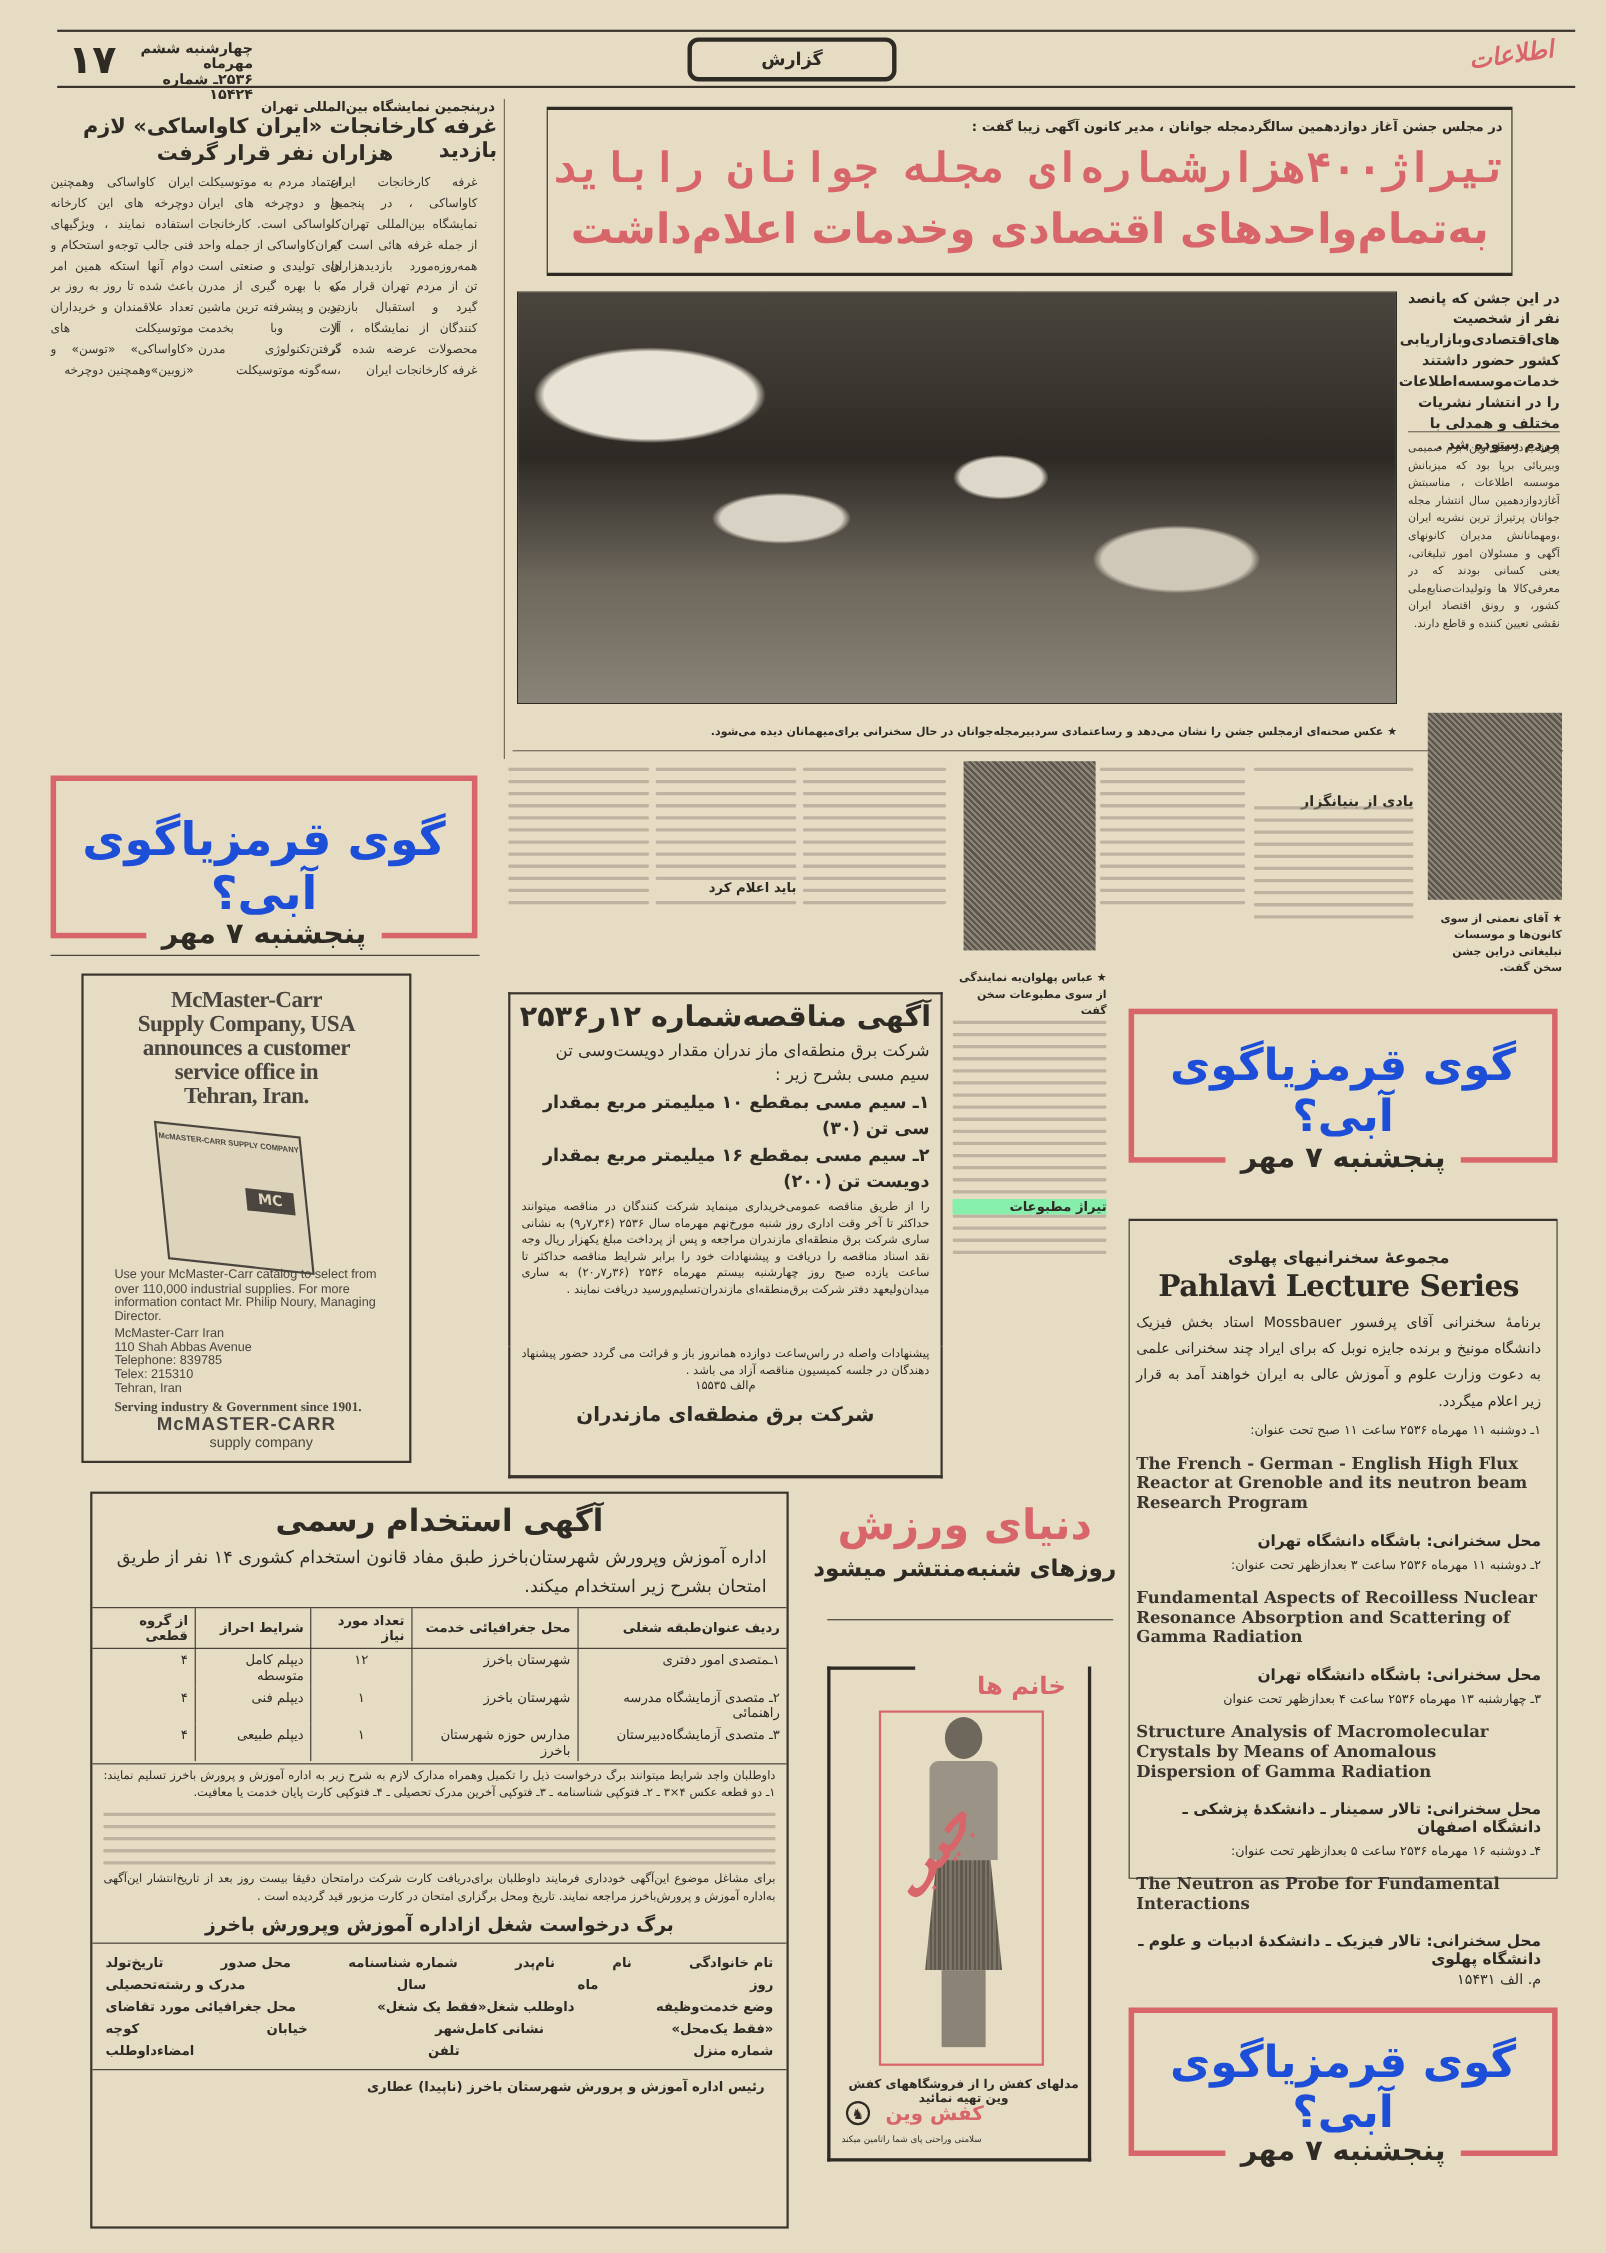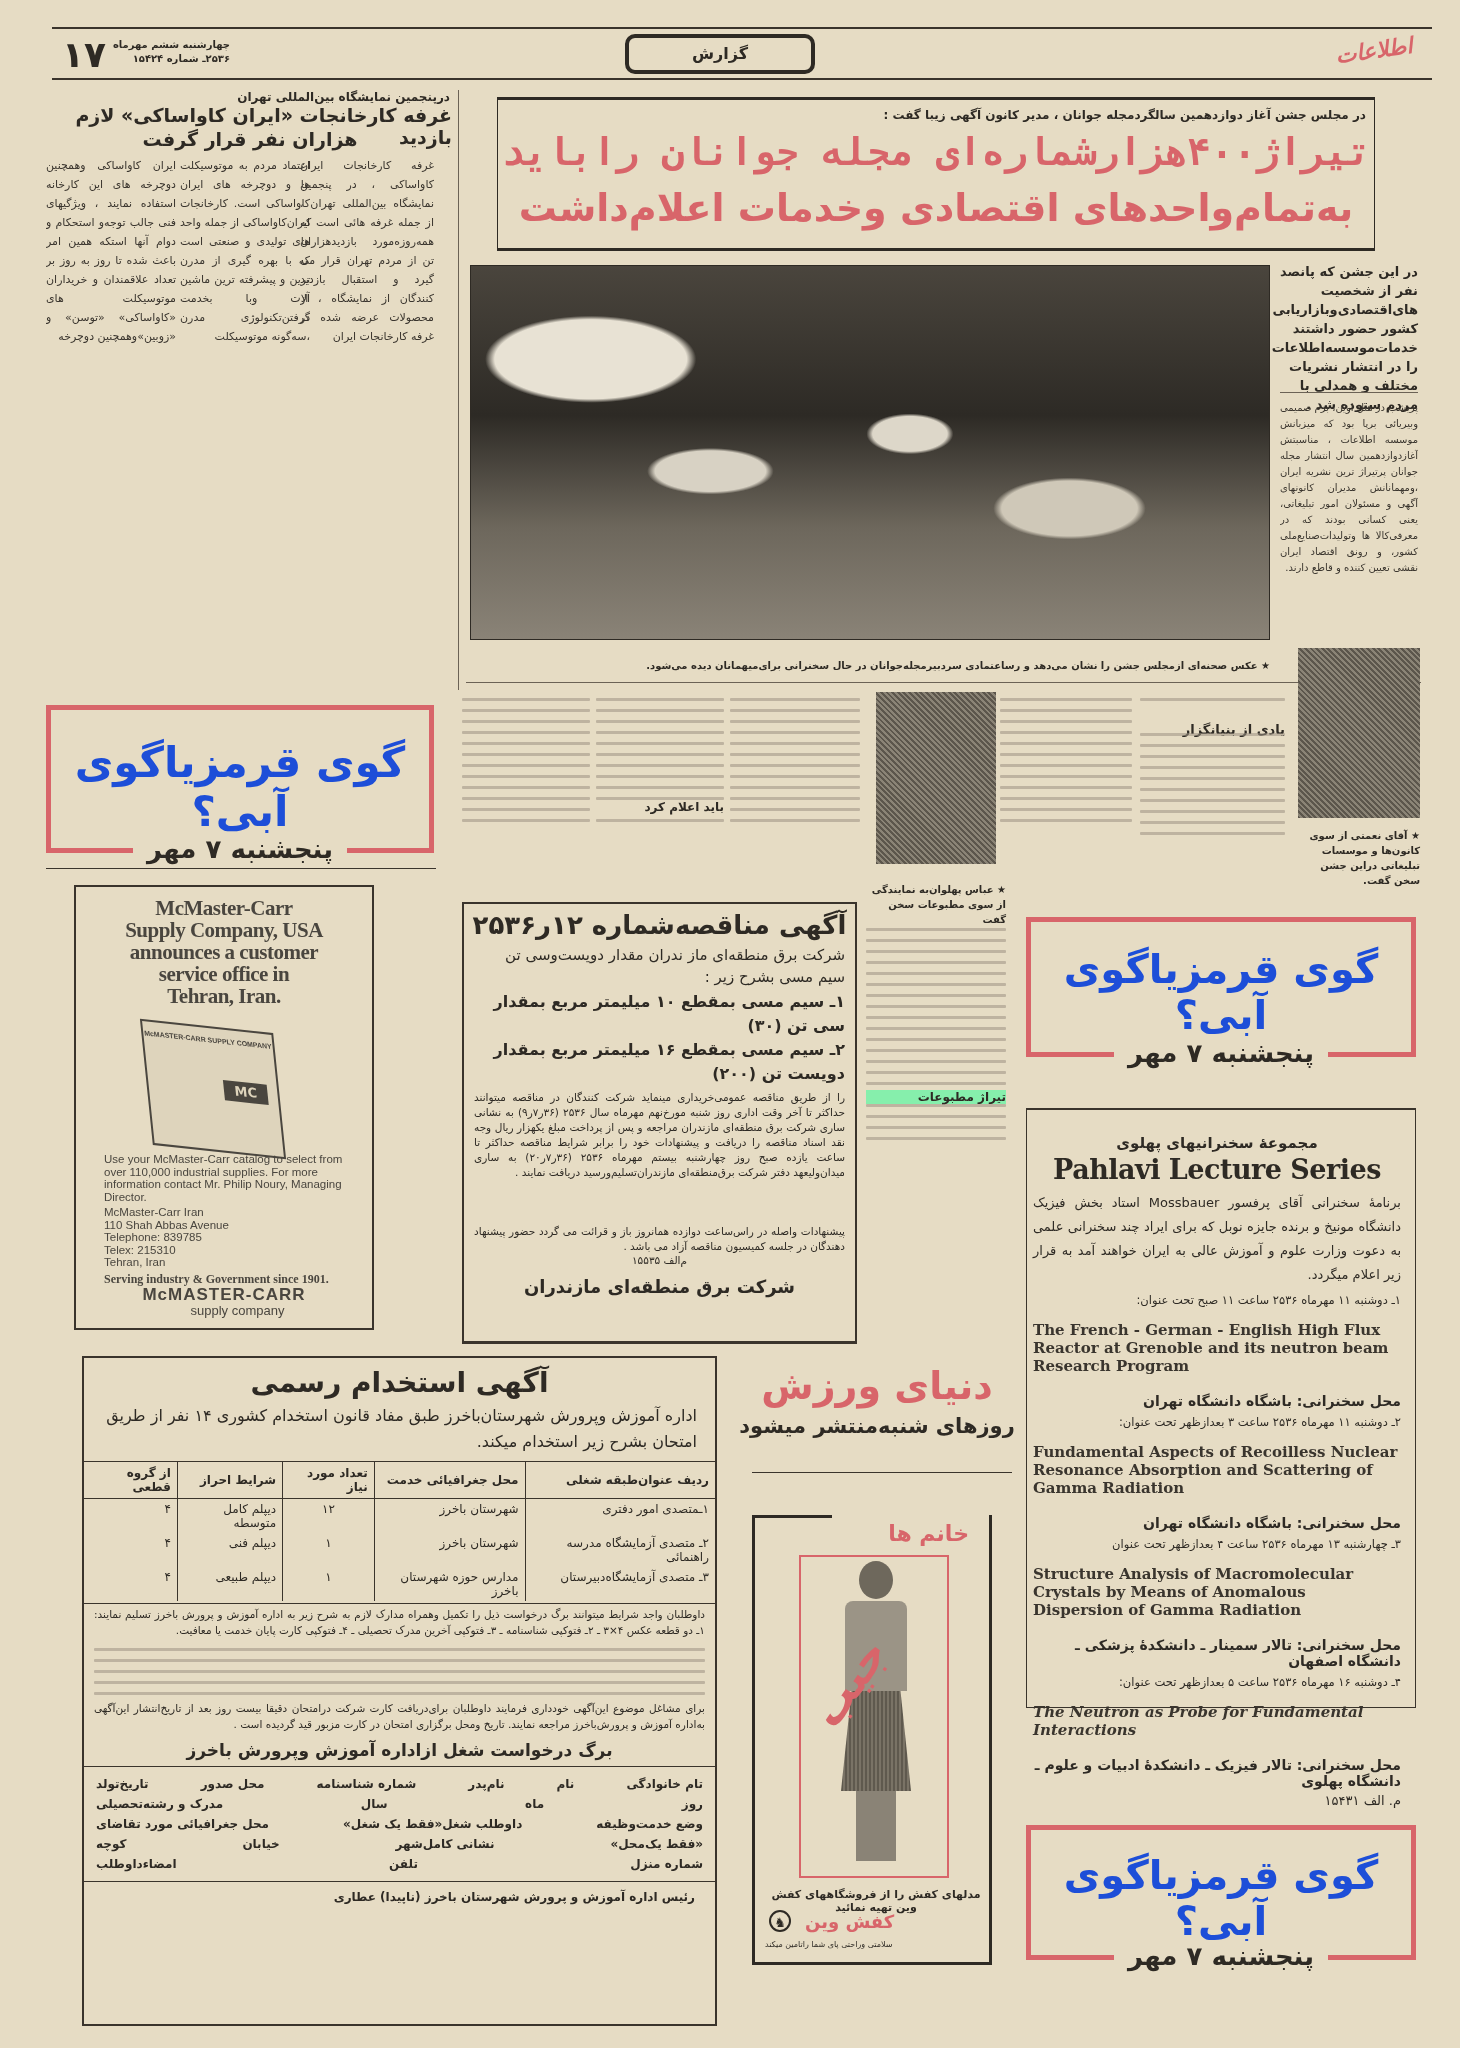--- a/index.html
+++ b/index.html
@@ -39,21 +39,21 @@
   .form-row { display:flex; justify-content:space-between; direction:rtl; font-size:12px; font-weight:bold; margin:6px 12px; }
   .en-bold { font-family:"DejaVu Serif", serif; font-weight:bold; font-size:15px; line-height:18px; color:#3a352e; }
 </style>
 </head>
 <body>
 
 <div class="hr" style="left:52px;top:27px;width:1380px;height:2px;"></div>
 <div class="hr" style="left:52px;top:78px;width:1380px;height:2px;"></div>
 
 <div class="abs" style="left:62px;top:34px;font-size:36px;font-weight:bold;">۱۷</div>
-<div class="abs rtl" style="left:110px;top:38px;width:120px;font-size:10px;line-height:14px;font-weight:bold;">
+<div class="abs rtl" style="left:110px;top:38px;width:120px;font-size:13px;line-height:14px;font-weight:bold;">
   <div>چهارشنبه ششم مهرماه</div>
   <div>۲۵۳۶ـ شماره ۱۵۴۲۴</div>
 </div>
 <div class="abs" style="left:625px;top:34px;width:190px;height:40px;border:4px solid #2e2a24;border-radius:10px;text-align:center;line-height:32px;font-size:16px;font-weight:bold;">
   <span>گزارش</span>
 </div>
 <div class="abs red" style="left:1328px;top:30px;width:92px;height:42px;font-size:22px;font-weight:bold;font-style:italic;text-align:center;line-height:42px;transform:rotate(-8deg);">
   <span>اطلاعات</span>
 </div>
 
@@ -252,21 +252,21 @@
         <div class="en-bold" style="margin: 14px 0px 18px;">Fundamental Aspects of Recoilless Nuclear Resonance Absorption and Scattering of Gamma Radiation</div>
         <div class="rtl" style="font-size: 14px; font-weight: bold;">محل سخنرانی: باشگاه دانشگاه تهران</div>
       </div>
       <div style="margin-top: 6px;">
         <div class="rtl" style="font-size: 11.5px;">۳ـ چهارشنبه ۱۳ مهرماه ۲۵۳۶ ساعت ۴ بعدازظهر تحت عنوان</div>
         <div class="en-bold" style="margin: 14px 0px 18px;">Structure Analysis of Macromolecular Crystals by Means of Anomalous Dispersion of Gamma Radiation</div>
         <div class="rtl" style="font-size: 14px; font-weight: bold;">محل سخنرانی: تالار سمینار ـ دانشکدهٔ پزشکی ـ دانشگاه اصفهان</div>
       </div>
       <div style="margin-top: 6px;">
         <div class="rtl" style="font-size: 11.5px;">۴ـ دوشنبه ۱۶ مهرماه ۲۵۳۶ ساعت ۵ بعدازظهر تحت عنوان:</div>
-        <div class="en-bold" style="margin: 14px 0px 18px; font-style: italic;">The Neutron as Probe for Fundamental Interactions</div>
+        <div class="en-bold" style="margin: 14px 0px 18px;">The Neutron as Probe for Fundamental Interactions</div>
         <div class="rtl" style="font-size: 14px; font-weight: bold;">محل سخنرانی: تالار فیزیک ـ دانشکدهٔ ادبیات و علوم ـ دانشگاه پهلوی</div>
       </div>
     </div>
   <div class="rtl" style="font-size:13px;margin-top:4px;">م. الف ۱۵۴۳۱</div>
 </div>
 
 <div class="abs redbox" style="left:1026px;top:1825px;width:390px;height:135px;">
   <div class="gavi-title" style="margin-top:22px;font-size:40px;">گوی قرمزیاگوی آبی؟</div>
   <div style="position:absolute;left:0;right:0;bottom:-16px;text-align:center;">
     <span class="gavi-date">پنجشنبه ۷ مهر</span>

